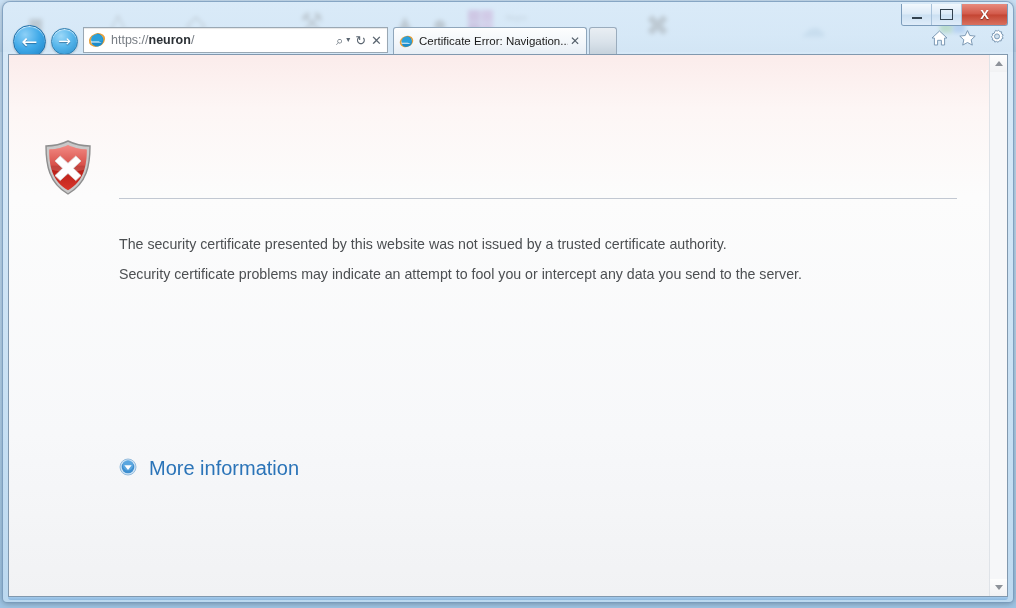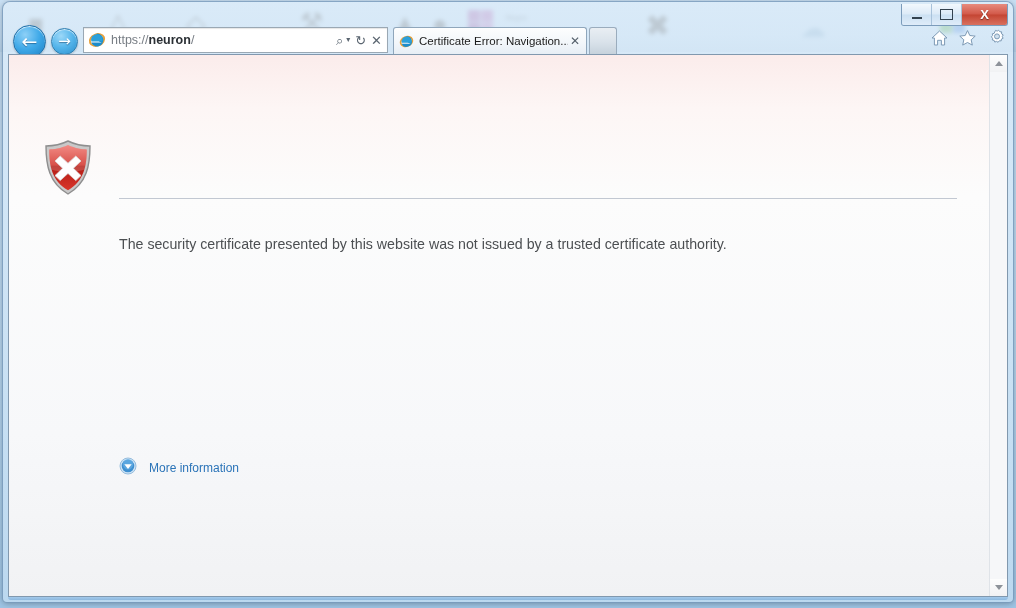--- a/index.html
+++ b/index.html
@@ -309,21 +309,21 @@
   .link-row.l2 { top: 358px; }
   .link-row.l3 { top: 402px; }
   .link-ico { flex: none; margin-right: 8px; display: block; }
   .link-row.l3 .link-ico { margin-right: 12px; }
   .link-text {
     font-size: 14.5px;
     color: #2b74b8;
     cursor: pointer;
     white-space: nowrap;
   }
-  .link-row.l3 .link-text { font-size: 12px; color: #2b74b8; }
+  .link-row.l3 .link-text { font-size: 20px; color: #2b74b8; }
 
   
   .scrollbar {
     width: 17px;
     flex: none;
     background: #f6f7f9;
     border-left: 1px solid #dfe3e8;
     position: relative;
     display: flex;
     flex-direction: column;
@@ -493,20 +493,21 @@
           <path d="M26 6 C19 9.4 11.2 10.4 7.2 10.4 C7.2 26.5 9.8 42 26 51.2 C42.2 42 44.8 26.5 44.8 10.4 C40.8 10.4 33 9.4 26 6 Z" fill="url(#shGloss)"></path>
           <path d="M26 6 C19 9.4 11.2 10.4 7.2 10.4 C7.2 18 7.8 25 9.6 30.6 C16 33.6 36 33.6 42.4 30.6 C44.2 25 44.8 18 44.8 10.4 C40.8 10.4 33 9.4 26 6 Z" fill="#ffffff" opacity="0.18"></path>
           <path d="M18.2 17 L26 24.2 L33.8 17 L39 22 L31.4 29.3 L39 36.6 L33.8 41.6 L26 34.4 L18.2 41.6 L13 36.6 L20.6 29.3 L13 22 Z" fill="#ffffff" stroke="#d9d9d9" stroke-width="0.8" stroke-linejoin="round"></path>
         </svg>
       </span>
 
 
       <div class="divider"></div>
 
       <div class="para p1">The security certificate presented by this website was not issued by a trusted certificate authority.</div>
+      <div class="para p2">Security certificate problems may indicate an attempt to fool you or intercept any data you send to the server.</div>
 
 
 
       <div class="link-row l3">
         <span class="link-ico">
           <svg width="18" height="18" viewBox="0 0 18 18">
             <circle cx="9" cy="9" r="8" fill="#cfe4f5" stroke="#95bcdd" stroke-width="1"></circle>
             <circle cx="9" cy="9" r="6.3" fill="#3e8fd0"></circle>
             <circle cx="9" cy="7.2" r="5.2" fill="#64aee4" opacity="0.75"></circle>
             <path d="M5.3 7.2 L12.7 7.2 L9 11.9 Z" fill="#ffffff"></path>

